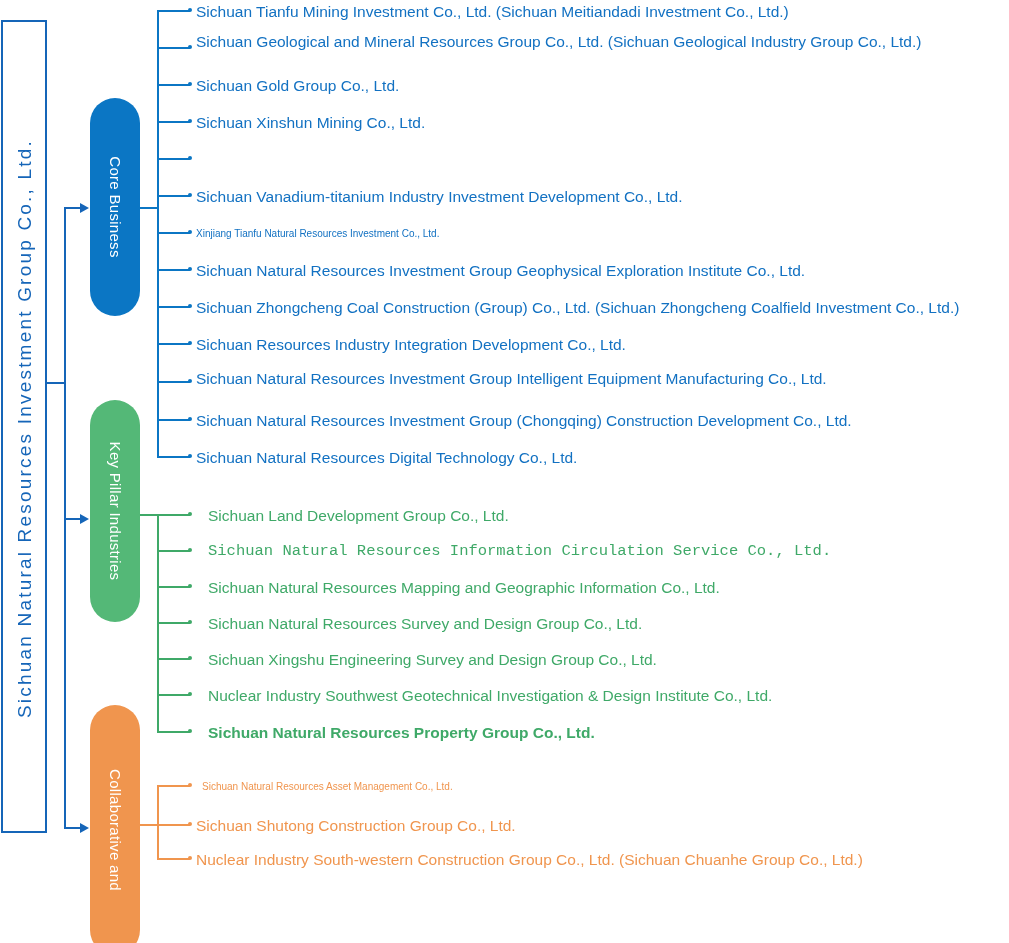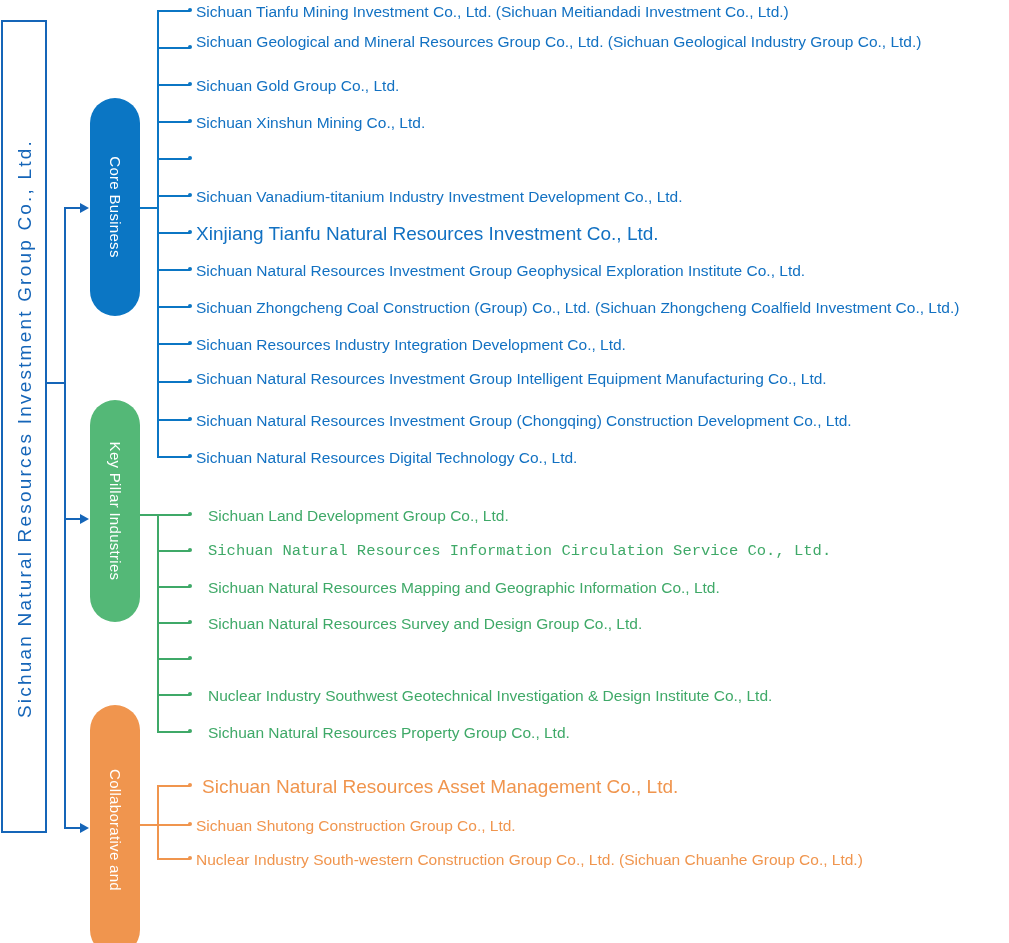--- a/index.html
+++ b/index.html
@@ -97,21 +97,21 @@
     position: absolute;
     left: 196px;
     white-space: nowrap;
     font-size: 15.5px;
     line-height: 15px;
     transform: translateY(-50%);
   }
   .leaf.blue   { color: #1271C2; }
   .leaf.green  { color: #3FA968; margin-left: 12px; }
   .leaf.orange { color: #F0954E; }
-  .leaf.small  { font-size: 19px; }
+  .leaf.small  { font-size: 10px; }
 </style>
 </head>
 <body>
 
 <div id="canvas">
 
   <div class="root-box">
     <div class="root-label">Sichuan Natural Resources Investment Group Co., Ltd.</div>
   </div>
 
@@ -207,28 +207,29 @@
   <div class="hline c-green" style="left:157px; top:586px; width:33px;"></div>
   <div class="dot c-green" style="left:188px; top:584px;"></div>
   <div class="leaf green" style="top:587px;">Sichuan Natural Resources Mapping and Geographic Information Co., Ltd.</div>
 
   <div class="hline c-green" style="left:157px; top:622px; width:33px;"></div>
   <div class="dot c-green" style="left:188px; top:620px;"></div>
   <div class="leaf green" style="top:623px;">Sichuan Natural Resources Survey and Design Group Co., Ltd.</div>
 
   <div class="hline c-green" style="left:157px; top:658px; width:33px;"></div>
   <div class="dot c-green" style="left:188px; top:656px;"></div>
+  <div class="leaf green" style="top:659px;">Sichuan Xingshu Engineering Survey and Design Group Co., Ltd.</div>
 
   <div class="hline c-green" style="left:157px; top:694px; width:33px;"></div>
   <div class="dot c-green" style="left:188px; top:692px;"></div>
   <div class="leaf green" style="top:695px;">Nuclear Industry Southwest Geotechnical Investigation &amp; Design Institute Co., Ltd.</div>
 
   <div class="hline c-green" style="left:157px; top:731px; width:33px;"></div>
   <div class="dot c-green" style="left:188px; top:729px;"></div>
-  <div class="leaf green" style="top:732px;">Sichuan Natural Resources Property Group Co., Ltd.</div>
+  <div class="leaf green" style="top:732px;font-weight:bold;">Sichuan Natural Resources Property Group Co., Ltd.</div>
 
   <div class="hline c-orange" style="left:140px; top:824px; width:18px;"></div>
   <div class="vline c-orange" style="left:157px; top:785px; height:73px;"></div>
 
   <div class="hline c-orange" style="left:157px; top:785px; width:33px;"></div>
   <div class="dot c-orange" style="left:188px; top:783px;"></div>
   <div class="leaf orange small" style="left:202px; top:786px;">Sichuan Natural Resources Asset Management Co.,  Ltd.</div>
 
   <div class="hline c-orange" style="left:157px; top:824px; width:33px;"></div>
   <div class="dot c-orange" style="left:188px; top:822px;"></div>

